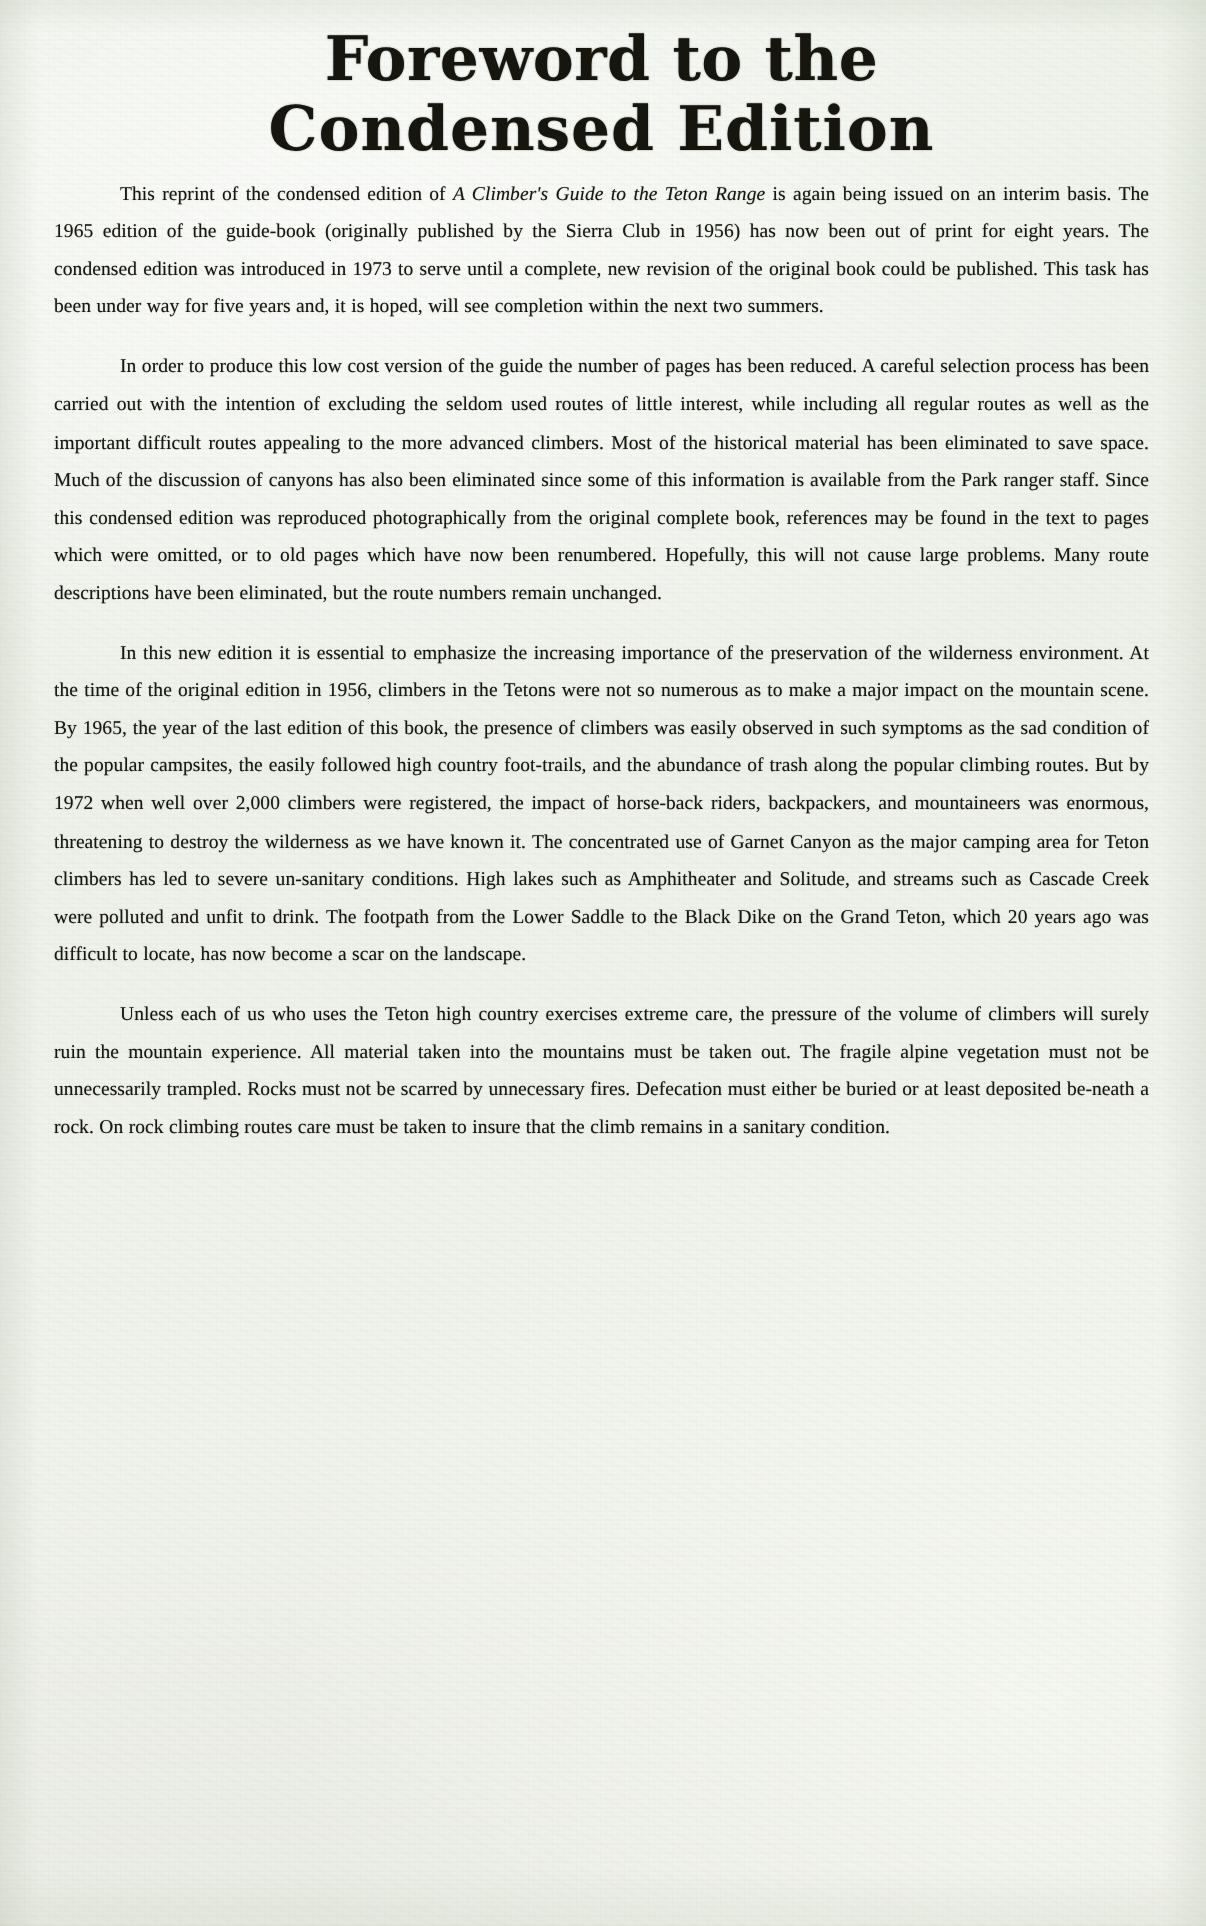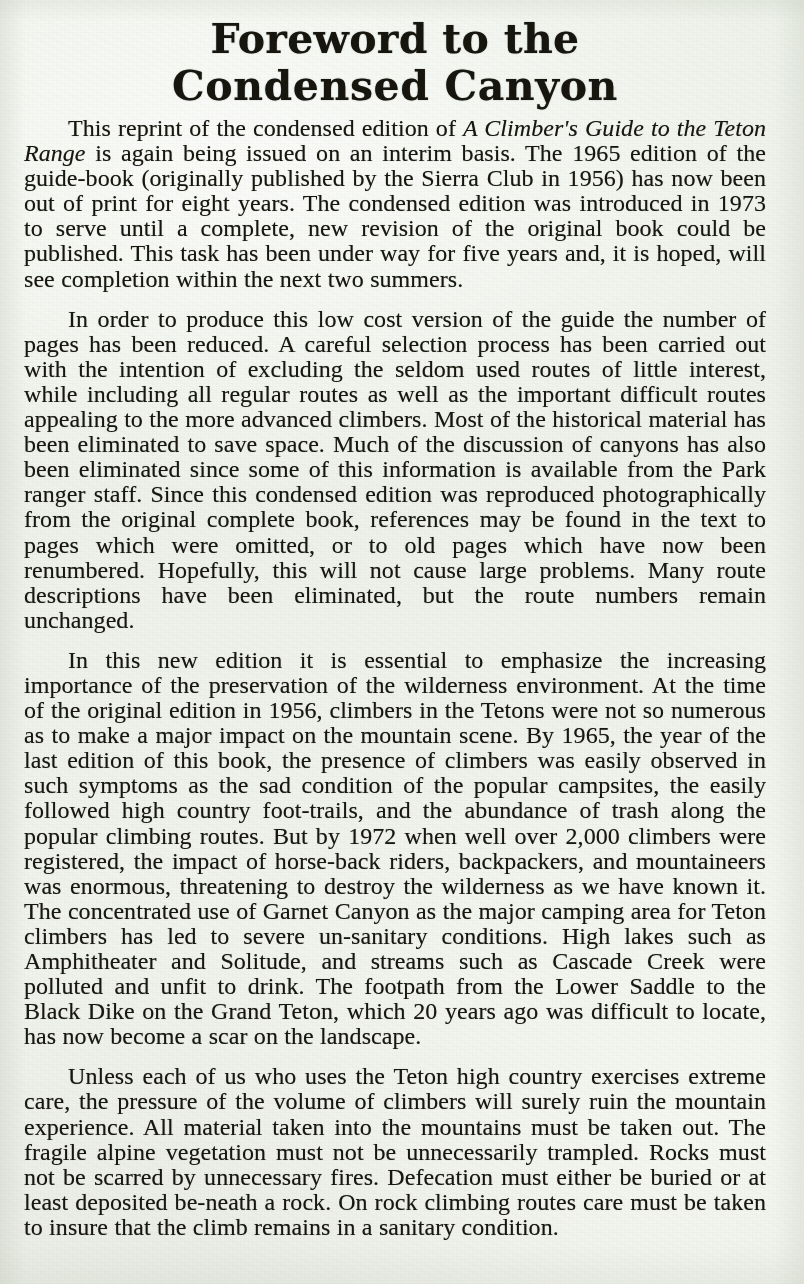--- a/index.html
+++ b/index.html
@@ -15,21 +15,21 @@
     font-family: "Liberation Serif", "DejaVu Serif", serif;
     color: #1a1a18;
   }
 
   
   .page {
     position: relative;
     width: 804px;
     height: 1284px;
     box-sizing: border-box;
-    padding: 16px 38px 0 24px;
+    padding: 16px 38px 0 36px;
     background-color: #eef1ea;
     background-image:
       radial-gradient(ellipse 900px 500px at 30% 12%, rgba(255,255,255,0.75) 0%, rgba(255,255,255,0) 70%),
       radial-gradient(ellipse 700px 600px at 85% 88%, rgba(246,248,242,0.85) 0%, rgba(246,248,242,0) 72%),
       linear-gradient(176deg, #edf1e8 0%, #eef1ea 38%, #f0f2ec 72%, #e9ece4 100%);
     overflow: hidden;
   }
 
   
   .grain {
@@ -79,21 +79,21 @@
   .doc-title .tl2 {
     letter-spacing: 0.6px;
   }
 
   
   .para {
     margin: 0 0 15px 0;
     text-align: justify;
     text-justify: inter-word;
     text-indent: 44px;
-    font-size: 24px;
+    font-size: 13px;
     line-height: 25.1px;
     letter-spacing: 0.05px;
     word-spacing: 0.3px;
     color: #17170f;
     text-shadow: 0 0 0.7px rgba(23,23,15,0.45);
     hyphens: none;
   }
   .para:first-of-type {
     margin-top: 1px;
   }
@@ -108,21 +108,21 @@
 <body>
 
 <div class="page">
   <div class="grain"></div>
   <div class="vignette"></div>
 
   <div class="content">
 
     <h1 class="doc-title">
       <span class="tl tl1">Foreword to the</span>
-      <span class="tl tl2">Condensed Canyon</span>
+      <span class="tl tl2">Condensed Edition</span>
     </h1>
 
     <div id="body-text">
         <p class="para"><span>This reprint of the condensed edition of </span><i>A Climber's Guide to the Teton Range</i><span> is again being issued on an interim basis.  The 1965 edition of the guide-book (originally published by the Sierra Club in 1956) has now been out of print for eight years.  The condensed edition was introduced in 1973 to serve until a complete, new revision of the original book could be published.  This task has been under way for five years and, it is hoped, will see completion within the next two summers.</span></p>
         <p class="para"><span>In order to produce this low cost version of the guide the number of pages has been reduced.  A careful selection process has been carried out with the intention of excluding the seldom used routes of little interest, while including all regular routes as well as the important difficult routes appealing to the more advanced climbers.  Most of the historical material has been eliminated to save space.  Much of the discussion of canyons has also been eliminated since some of this information is available from the Park ranger staff.  Since this condensed edition was reproduced photographically from the original complete book, references may be found in the text to pages which were omitted, or to old pages which have now been renumbered.  Hopefully, this will not cause large problems.  Many route descriptions have been eliminated, but the route numbers remain unchanged.</span></p>
         <p class="para"><span>In this new edition it is essential to emphasize the increasing importance of the preservation of the wilderness environment.  At the time of the original edition in 1956, climbers in the Tetons were not so numerous as to make a major impact on the mountain scene.  By 1965, the year of the last edition of this book, the presence of climbers was easily observed in such symptoms as the sad condition of the popular campsites, the easily followed high country foot-trails, and the abundance of trash along the popular climbing routes. But by 1972 when well over 2,000 climbers were registered, the impact of horse-back riders, backpackers, and mountaineers was enormous, threatening to destroy the wilderness as we have known it.  The concentrated use of Garnet Canyon as the major camping area for Teton climbers has led to severe un-sanitary conditions.  High lakes such as Amphitheater and Solitude, and streams such as Cascade Creek were polluted and unfit to drink.  The footpath from the Lower Saddle to the Black Dike on the Grand Teton, which 20 years ago was difficult to locate, has now become a scar on the landscape.</span></p>
         <p class="para"><span>Unless each of us who uses the Teton high country exercises extreme care, the pressure of the volume of climbers will surely ruin the mountain experience. All material taken into the mountains must be taken out.  The fragile alpine vegetation must not be unnecessarily trampled.  Rocks must not be scarred by unnecessary fires.  Defecation must either be buried or at least deposited be-neath a rock.  On rock climbing routes care must be taken to insure that the climb remains in a sanitary condition.</span></p>
       </div>
 
   </div>

